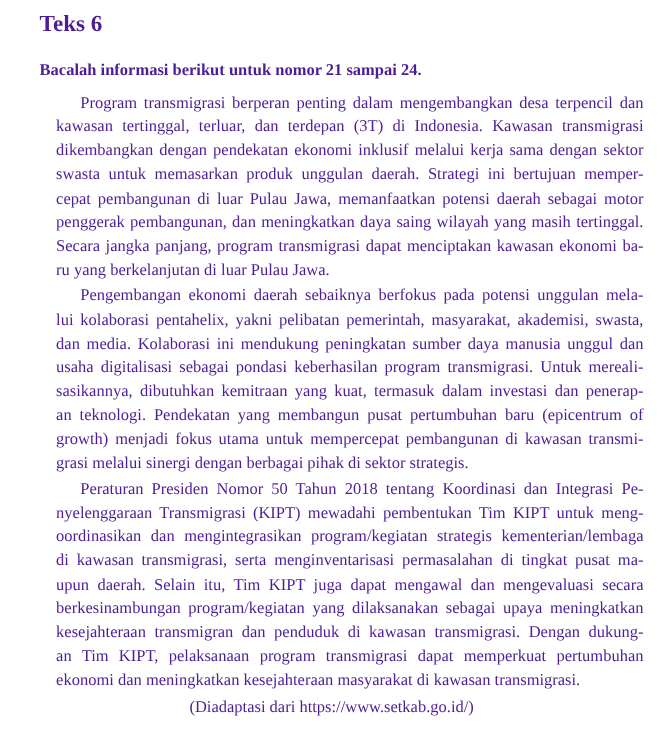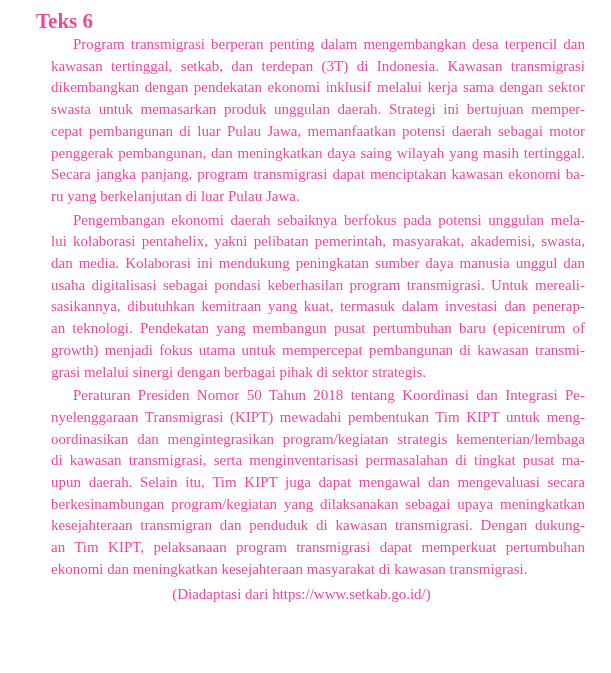--- a/index.html
+++ b/index.html
@@ -2,21 +2,21 @@
 <html><head>
 <meta charset="utf-8">
 <style>
   html, body { margin: 0; padding: 0; background: #ffffff; }
   .page {
     position: relative;
     width: 611px;
     height: 673px;
     box-sizing: border-box;
     background: #ffffff;
-    color: #ec4899;
+    color: #4c1d95;
     font-family: "Liberation Serif", "DejaVu Serif", serif;
     padding: 8px 26px 0 36px;
     overflow: hidden;
   }
   .title {
     font-size: 21px;
     font-weight: bold;
     line-height: 26px;
     margin: 0;
   }
@@ -41,24 +41,25 @@
     text-align: center;
     padding-right: 18px;
     margin: 3px 0 0 0;
   }
 </style>
 </head>
 <body>
 
 <div class="page">
   <h1 class="title">Teks 6</h1>
+  <p class="instruction">Bacalah informasi berikut untuk nomor 21 sampai 24.</p>
   <div class="body-text">
       <div class="paragraph">
         <div class="line first">Program transmigrasi berperan penting dalam mengembangkan desa terpencil dan</div>
-        <div class="line">kawasan tertinggal, setkab, dan terdepan (3T) di Indonesia. Kawasan transmigrasi</div>
+        <div class="line">kawasan tertinggal, terluar, dan terdepan (3T) di Indonesia. Kawasan transmigrasi</div>
         <div class="line">dikembangkan dengan pendekatan ekonomi inklusif melalui kerja sama dengan sektor</div>
         <div class="line">swasta untuk memasarkan produk unggulan daerah. Strategi ini bertujuan memper-</div>
         <div class="line">cepat pembangunan di luar Pulau Jawa, memanfaatkan potensi daerah sebagai motor</div>
         <div class="line">penggerak pembangunan, dan meningkatkan daya saing wilayah yang masih tertinggal.</div>
         <div class="line">Secara jangka panjang, program transmigrasi dapat menciptakan kawasan ekonomi ba-</div>
         <div class="line last">ru yang berkelanjutan di luar Pulau Jawa.</div>
       </div>
       <div class="paragraph">
         <div class="line first">Pengembangan ekonomi daerah sebaiknya berfokus pada potensi unggulan mela-</div>
         <div class="line">lui kolaborasi pentahelix, yakni pelibatan pemerintah, masyarakat, akademisi, swasta,</div>

